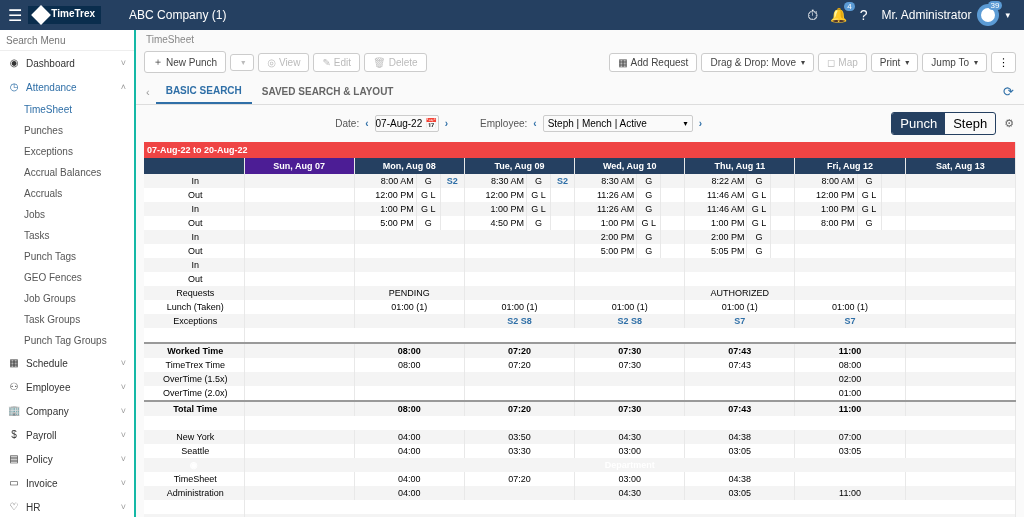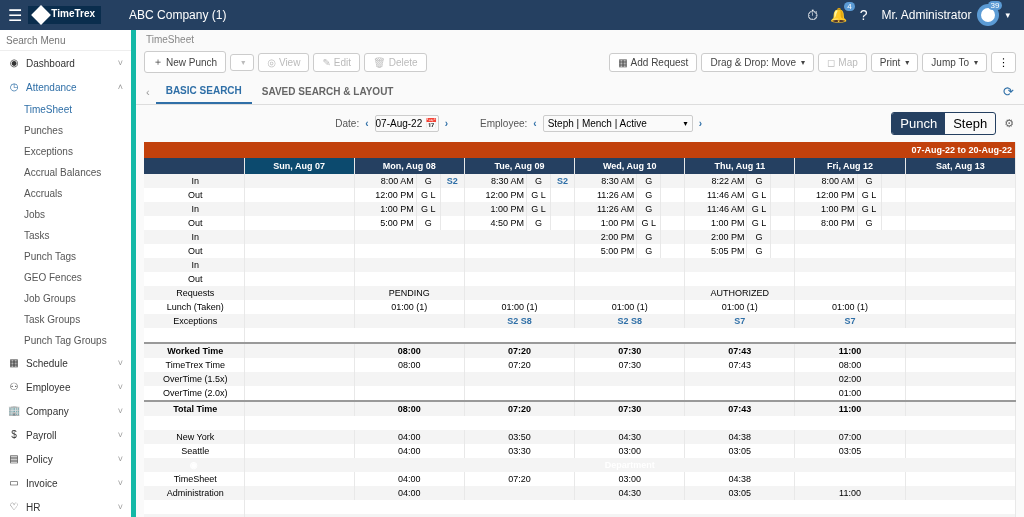--- a/index.html
+++ b/index.html
@@ -10,21 +10,21 @@
 .logo { background: #0a2d4d; padding: 2px 6px; border-radius: 0; font-size: 10px; display:flex; align-items:flex-start; gap:3px; font-weight:bold;}
 .logo-icon{width:14px;height:14px;background:#fff;transform:rotate(45deg);display:inline-block;}
 .company { margin-left: 28px; font-size: 12px; }
 .hspace { flex: 1; }
 .hicon { margin: 0 6px; cursor: pointer; font-size: 14px; position:relative;}
 .badge{position:absolute;top:-5px;right:-7px;background:#5b9bd5;color:#fff;font-size:8px;padding:0 3px;border-radius:6px;}
 .user { margin-left: 8px; font-size: 12px; }
 .avatar { width: 22px; height: 22px; background: #5b9bd5; border-radius: 50%; margin-left: 6px; display:inline-flex;align-items:center;justify-content:center; position:relative;}
 .avatar::after{content:'';width:14px;height:14px;background:#fff;border-radius:50%;}
 .body { display: flex; flex: 1; overflow: hidden; }
-.sidebar { width: 136px; background: #fff; border-right: 5px solid #14b8a6; overflow-y: auto; flex-shrink:0;}
+.sidebar { width: 136px; background: #fff; border-right: 2px solid #14b8a6; overflow-y: auto; flex-shrink:0;}
 .search-menu { padding: 4px 6px; border-bottom: 1px solid #eee; }
 .search-menu input { width: 100%; border: none; outline: none; font-size: 10px; color: #888; }
 .nav-item { padding: 6px 8px; display: flex; align-items: center; gap: 6px; cursor: pointer; color: #333; font-size: 10px;}
 .nav-item.active { color: #2f6fa7; }
 .nav-item .chev { margin-left: auto; font-size: 9px; color: #999; }
 .nav-sub { padding: 5px 8px 5px 24px; cursor: pointer; color: #555; font-size: 10px;}
 .nav-sub.sel { color: #2f6fa7; }
 .nav-icon{width:12px;height:12px;display:inline-block;text-align:center;}
 .content { flex: 1; display: flex; flex-direction: column; overflow: hidden; background:#fafafa;}
 .crumb { padding: 4px 10px; color: #888; font-size: 10px; }
@@ -46,23 +46,23 @@
 .nav-arrow{color:#2f6fa7;cursor:pointer;font-weight:bold;}
 .mode-toggle{margin-left:auto;display:flex;border:1px solid #254061;border-radius:3px;overflow:hidden;}
 .mode-btn{padding:3px 8px;font-size:13px;cursor:pointer;}
 .mode-btn.on{background:#254061;color:#fff;}
 .gear{margin-left:8px;color:#666;cursor:pointer;}
 .filter-row{display:flex;align-items:center;padding:4px 10px;}
 .grid-wrap{flex:1;overflow:auto;padding:0 8px 8px;}
 table{width:100%;border-collapse:collapse;font-size:9px;table-layout:fixed;}
 th,td{padding:2px 3px;text-align:center;border-right:1px solid #e8e8e8;white-space:nowrap;overflow:hidden;}
 td:first-child,th:first-child{text-align:center;padding-left:6px;}
-.range-row td{background:#c2410c;color:#fff;text-align:right;font-weight:bold;padding:3px;}
+.range-row td{background:#ef4444;color:#fff;text-align:left;font-weight:bold;padding:3px;}
 .day-row th{background:#254061;color:#fff;font-weight:bold;padding:3px;}
-.day-row th.sel{background:#0c4a6e;}
+.day-row th.sel{background:#4c1d95;}
 tbody tr:nth-child(odd) td{background:#f4f4f4;}
 tbody tr:nth-child(even) td{background:#fff;}
 .section-row td{background:#254061;color:#fff;text-align:center;font-weight:bold;padding:2px;}
 .bold-row td{font-weight:bold;border-top:2px solid #999;}
 .code-s{color:#2f6fa7;font-weight:bold;}
 .rlabel{width:100px;}
 .flag-col{width:24px;}
 .c1{text-align:right;padding-right:2px;}
 </style>
 </head>

